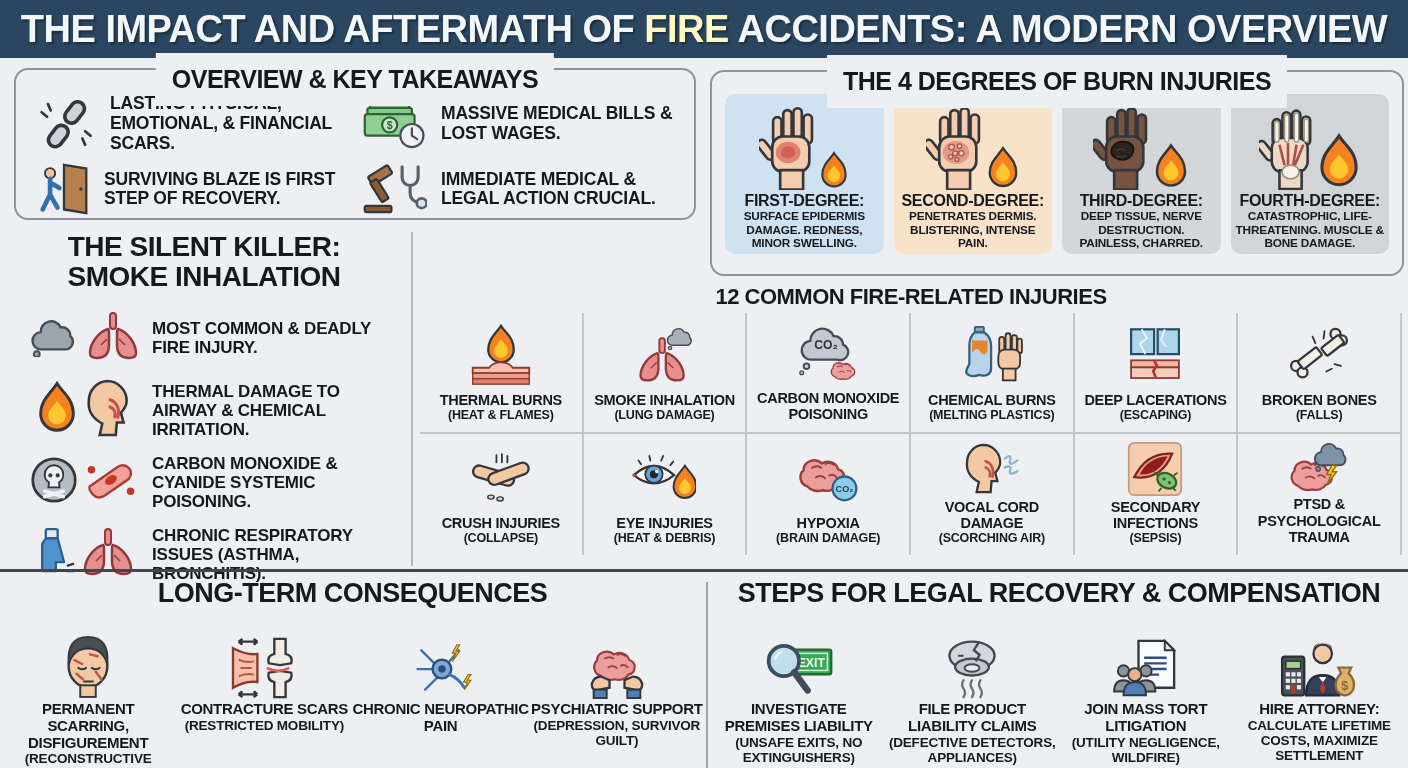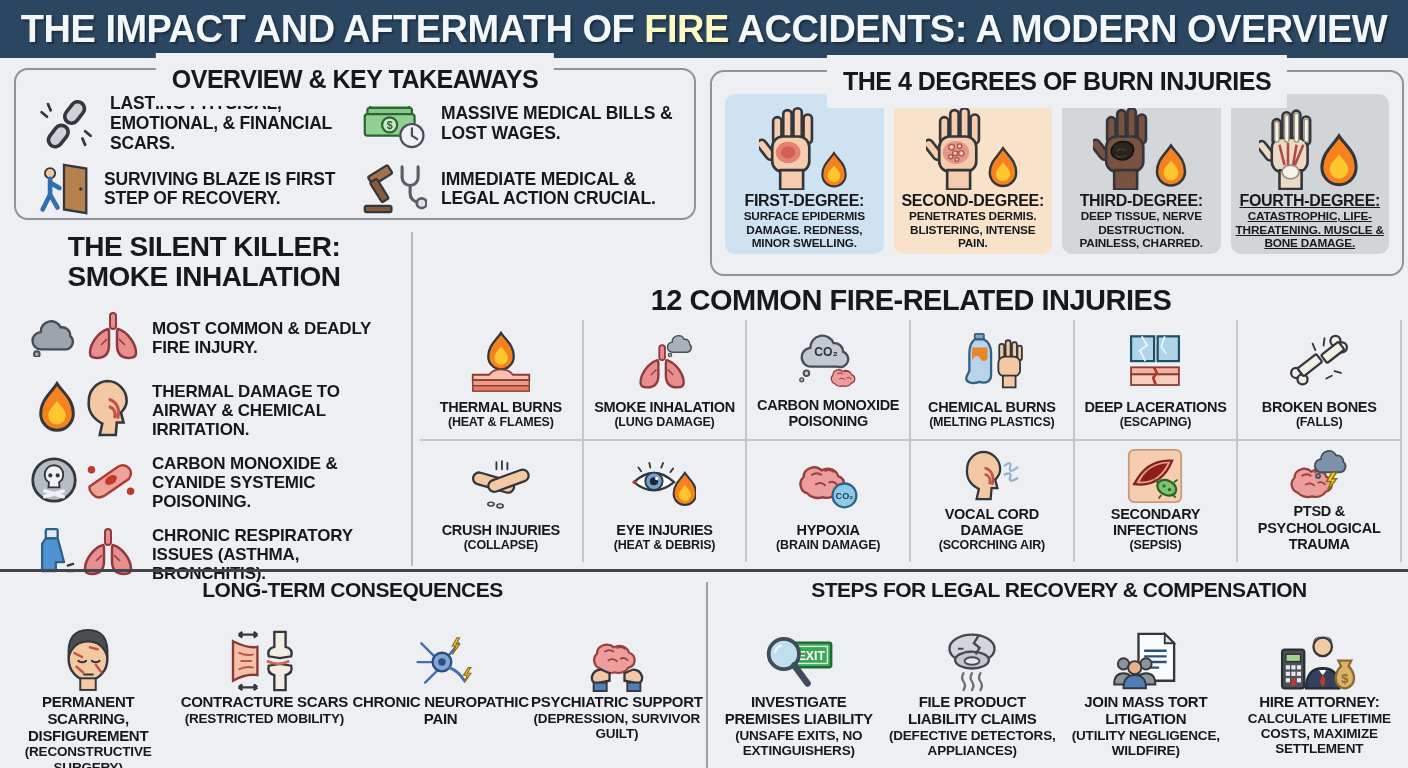--- a/index.html
+++ b/index.html
@@ -25,53 +25,53 @@
   .overview{left:14px;top:68px;width:678px;height:148px;}
   .ov-grid{display:grid;grid-template-columns:1fr 1fr;column-gap:6px;row-gap:8px;
            padding:24px 12px 6px 22px;}
   .ov-item{display:flex;align-items:center;gap:14px;}
   .ov-text{font-size:17.5px;line-height:1.13;letter-spacing:-0.2px;max-width:232px;}
   .ic{flex:0 0 auto;display:flex;align-items:center;justify-content:center;}
 
   .burns{left:710px;top:70px;width:690px;height:202px;}
   .cards{display:flex;gap:10px;padding:22px 13px 0;}
   .card{flex:1;border-radius:10px;text-align:center;padding:6px 5px;height:160px;box-sizing:border-box;}
-  .c0{background:#cfe2f1;} .c1{background:#f8e3ca;} .c2{background:#d4d7da;} .c3{background:#d2d5d8;text-decoration:underline;}
+  .c0{background:#cfe2f1;} .c1{background:#f8e3ca;} .c2{background:#d4d7da;} .c3{background:#d2d5d8;}
   .card-icons{display:flex;align-items:flex-end;justify-content:center;height:90px;margin-bottom:2px;}
   .card-label{font-size:16px;letter-spacing:-0.3px;}
   .card-desc{font-size:11.8px;line-height:1.16;letter-spacing:-0.2px;}
 
   
   .silent{position:absolute;left:0;top:228px;width:408px;}
   .s-title{text-align:center;font-size:28px;line-height:1.08;letter-spacing:-0.5px;margin:4px 0 10px;}
   .s-item{display:flex;align-items:center;gap:8px;padding:5px 0 5px 24px;height:62px;}
   .s-icons{flex:0 0 120px;display:flex;align-items:center;justify-content:center;gap:6px;}
   .s-text{font-size:17px;line-height:1.12;max-width:248px;letter-spacing:-0.2px;}
 
   .div-v1{position:absolute;left:411px;top:232px;width:2px;height:334px;background:#b2b8bf;}
 
   
   .injuries{position:absolute;left:420px;top:284px;width:982px;}
-  .inj-title{text-align:center;font-size:29px;letter-spacing:-0.5px;margin-bottom:3px;}
+  .inj-title{text-align:center;font-size:22px;letter-spacing:-0.5px;margin-bottom:3px;}
   .inj-grid{display:grid;grid-template-columns:repeat(6,1fr);}
   .cell{display:flex;flex-direction:column;align-items:center;justify-content:flex-end;
         text-align:center;padding:5px 4px 10px;border-right:2px solid #c2c7cd;height:121px;box-sizing:border-box;}
   .cell.r1{border-bottom:2px solid #c2c7cd;}
   .cell .cic{margin-top:auto;margin-bottom:auto;display:flex;align-items:flex-start;justify-content:center;}
   .nm{font-size:14.5px;line-height:1.12;letter-spacing:-0.3px;}
   .sb{font-size:12.5px;line-height:1.12;letter-spacing:-0.2px;}
 
   .hr{position:absolute;left:0;top:569px;width:1408px;height:3px;background:#41464c;}
   .div-v2{position:absolute;left:706px;top:582px;width:2px;height:186px;background:#9aa0a8;}
 
   
   .bottom{position:absolute;top:576px;}
   .lt{left:0;width:705px;}
   .lg{left:712px;width:694px;}
-  .b-title{text-align:center;font-size:21px;letter-spacing:-0.5px;margin:2px 12px 0;}
+  .b-title{text-align:center;font-size:27px;letter-spacing:-0.5px;margin:2px 12px 0;}
   .b-row{display:flex;justify-content:space-around;align-items:flex-start;margin-top:2px;}
   .b-item{display:flex;flex-direction:column;align-items:center;text-align:center;width:178px;}
   .b-icon{height:88px;display:flex;align-items:flex-end;justify-content:center;padding-bottom:2px;}
   .b-name{font-size:15px;line-height:1.12;letter-spacing:-0.3px;}
   .b-sub{font-size:13.5px;line-height:1.12;letter-spacing:-0.2px;}
 
   svg text{font-family:"Liberation Sans",sans-serif;font-weight:bold;}
 </style>
 </head>
 <body>

